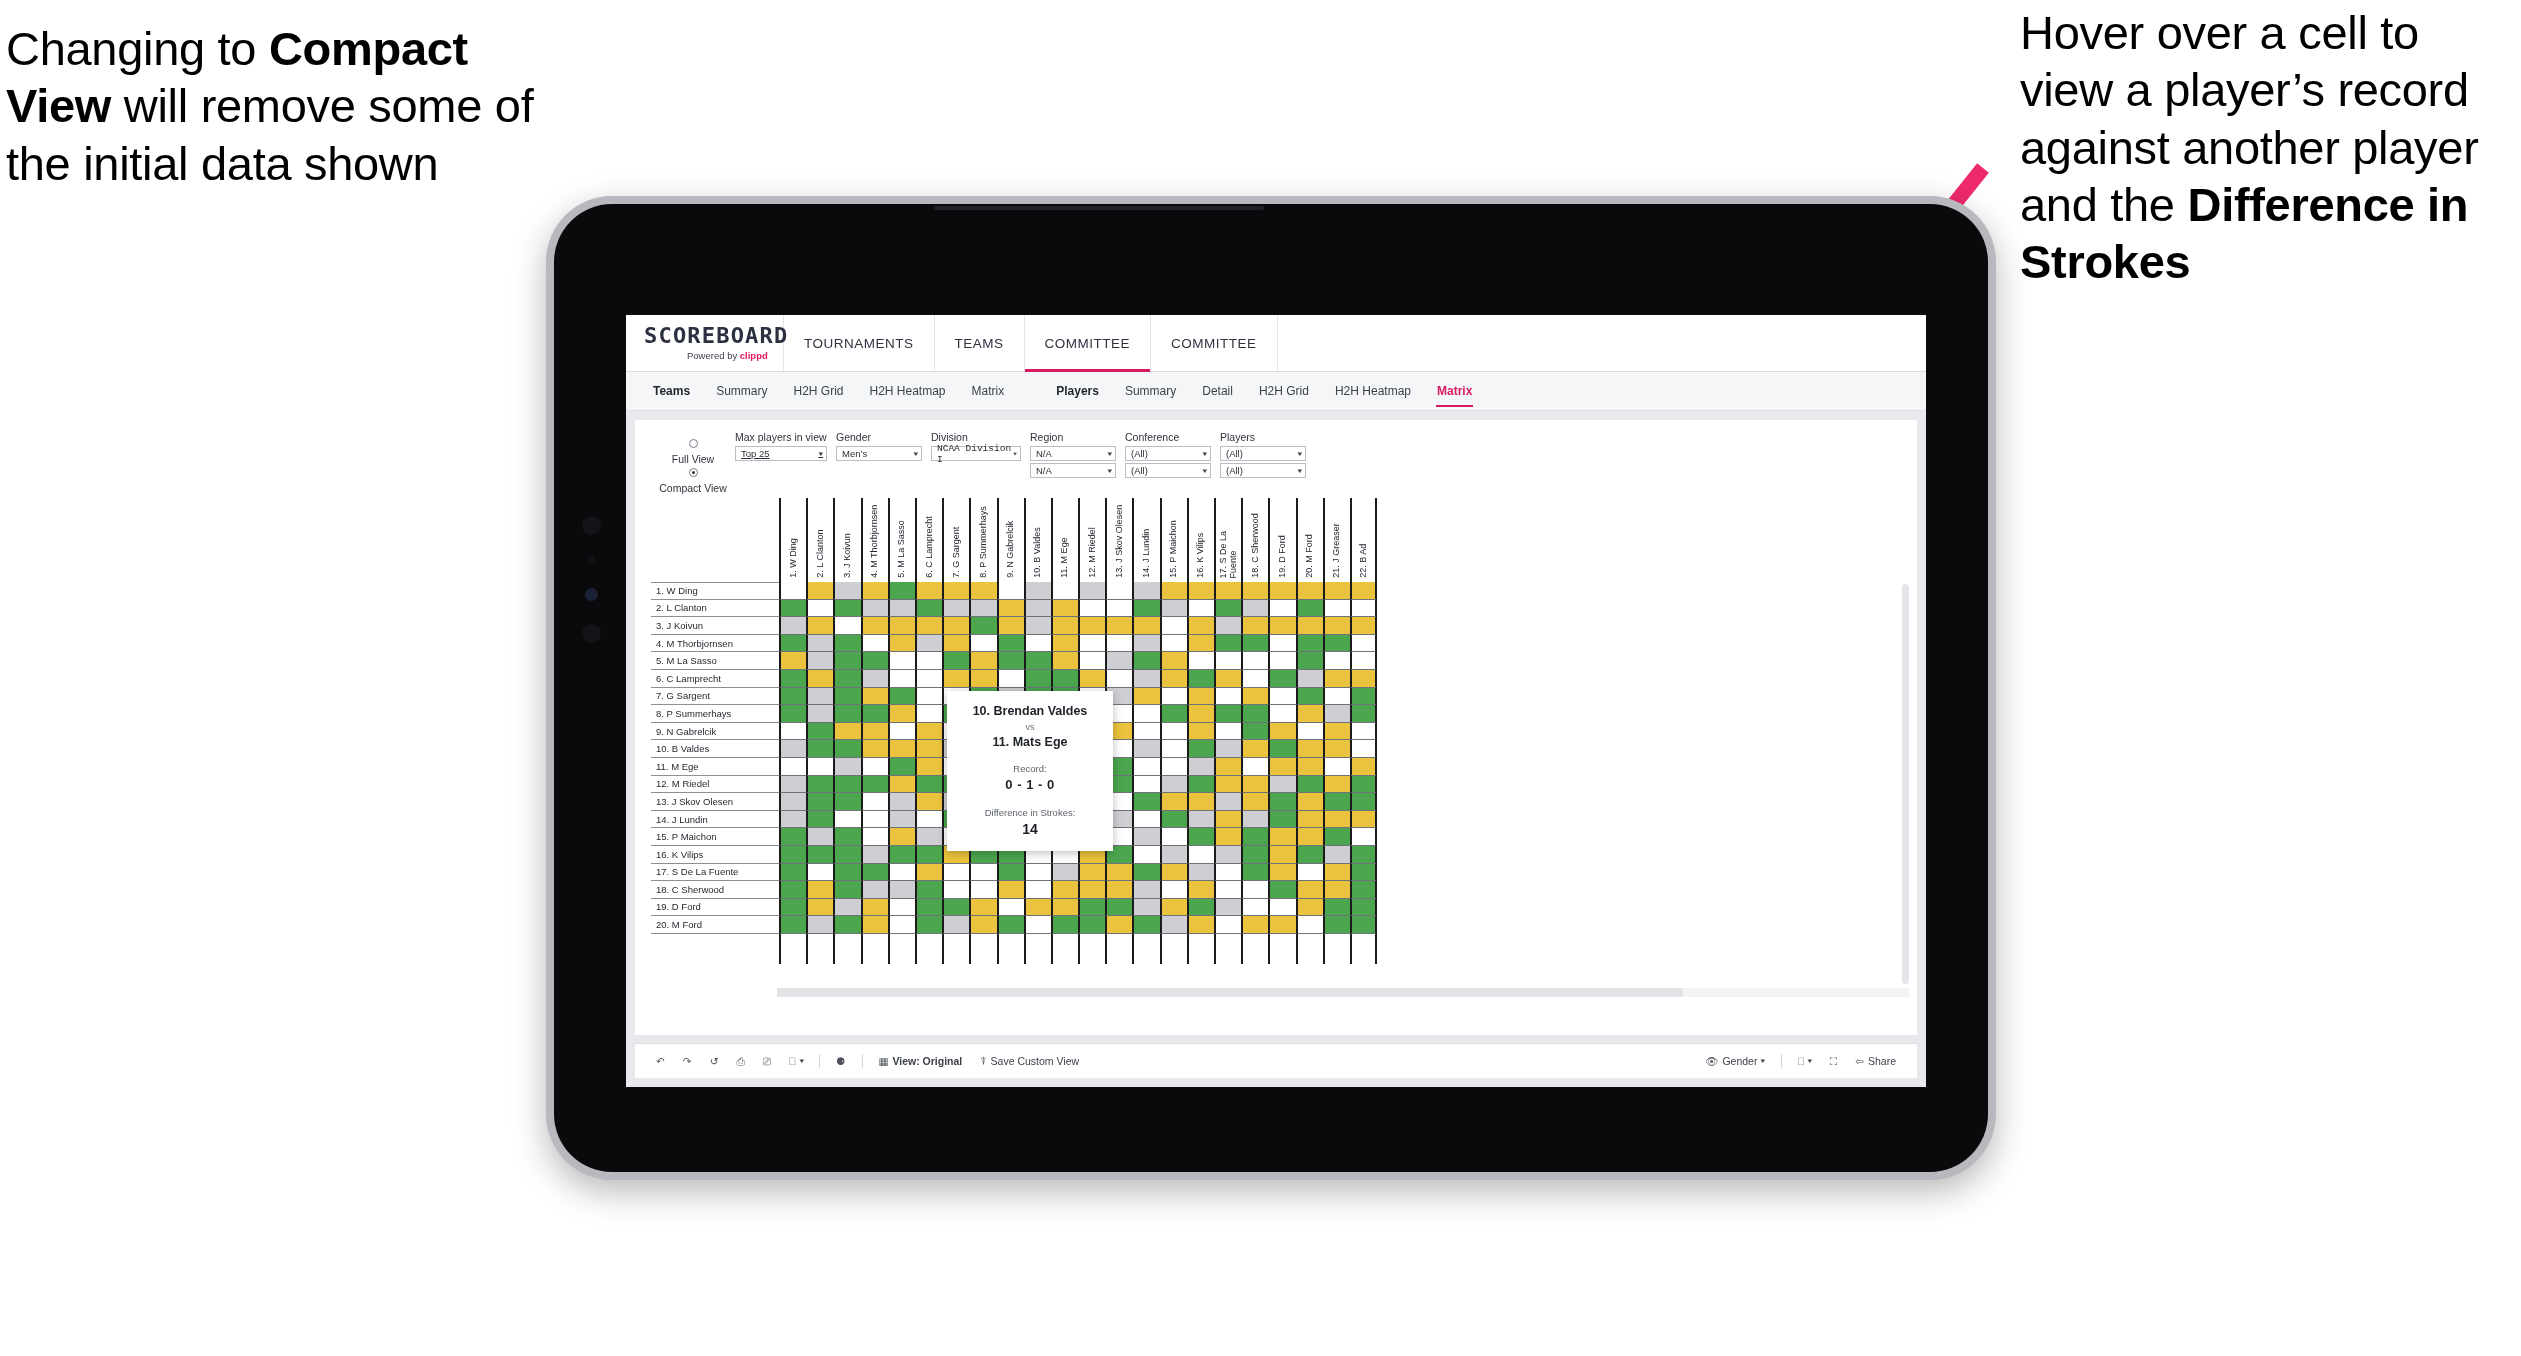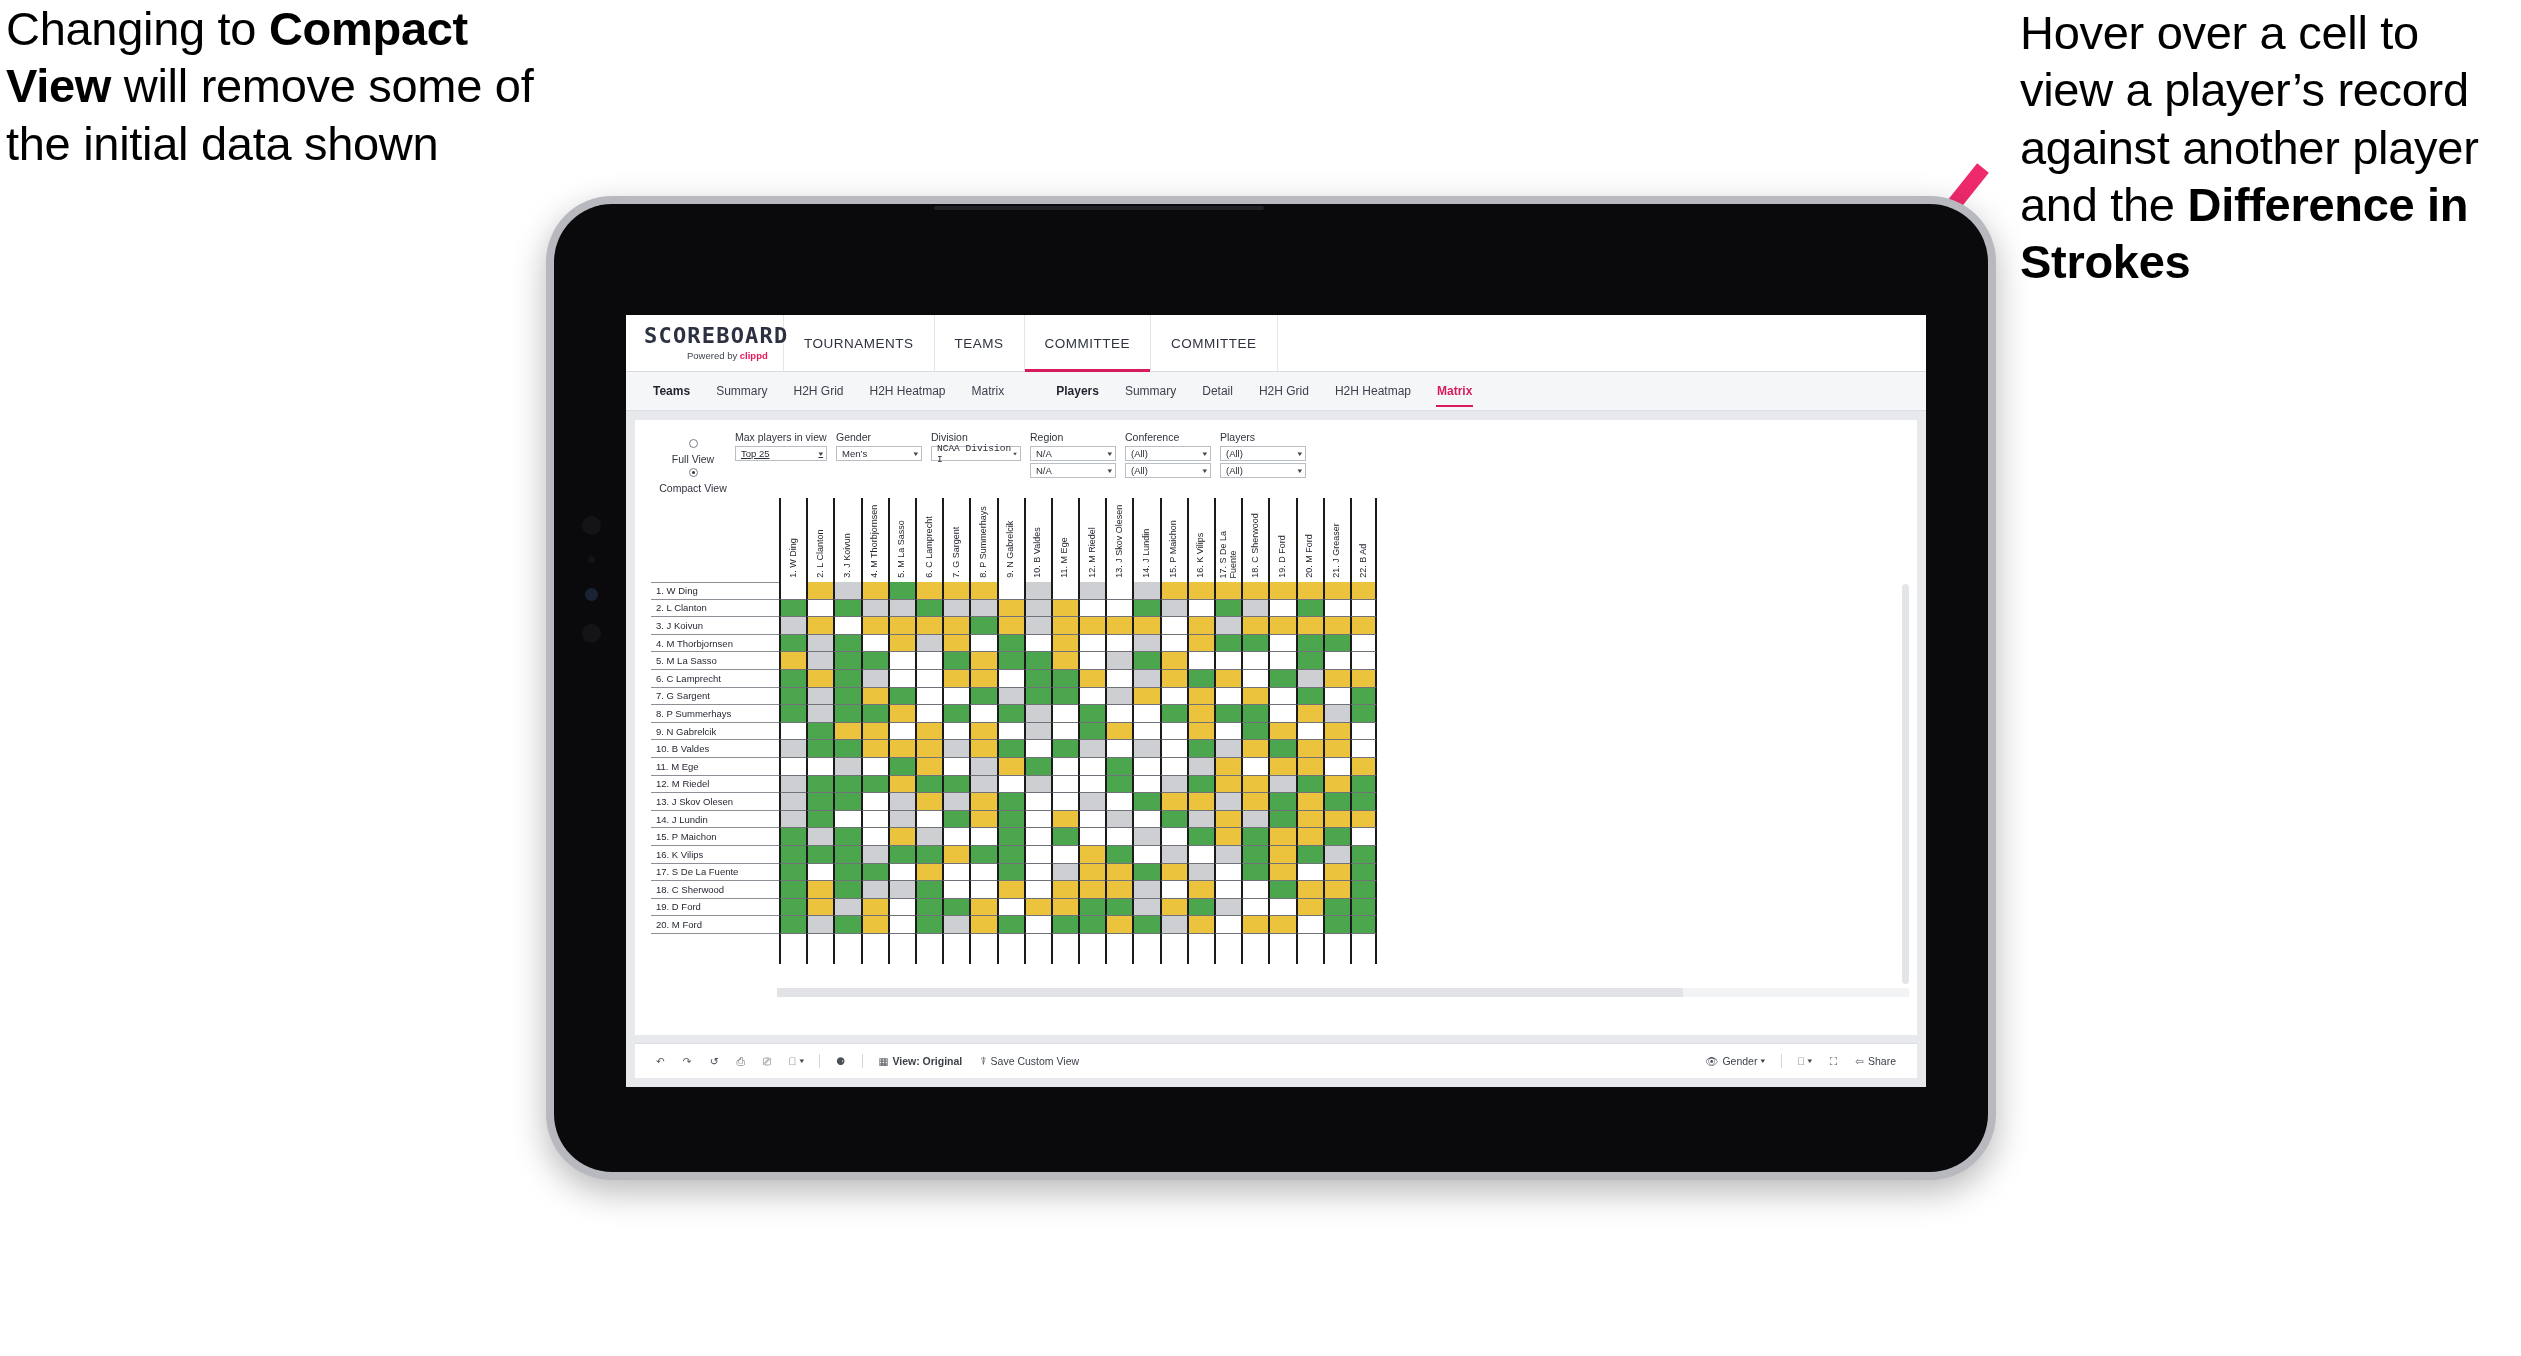--- a/index.html
+++ b/index.html
@@ -1,21 +1,21 @@
 <!DOCTYPE html>
 <html><head>
 <meta charset="utf-8">
 <style>
   html,body{margin:0;padding:0;background:#ffffff;}
   body{width:2521px;height:1356px;position:relative;overflow:hidden;
        font-family:"Liberation Sans","DejaVu Sans",sans-serif;}
 
   
   .callout{position:absolute;font-size:47px;line-height:1.22;color:#000;letter-spacing:-0.3px;}
-  #callout-left{left:6px;top:0;width:560px;}
+  #callout-left{left:6px;top:20px;width:560px;}
   #callout-right{left:2020px;top:4px;width:500px;}
   .callout b{font-weight:700;}
 
   
   .arrow-svg{position:absolute;left:0;top:0;width:2521px;height:1356px;pointer-events:none;}
 
   
   #tablet{position:absolute;left:546px;top:196px;width:1450px;height:984px;
           background:#b8b9be;border-radius:66px;
           box-shadow:0 12px 34px rgba(0,0,0,.28);}
@@ -854,20 +854,29 @@
                   <div class="cell c-w"></div>
                   <div class="cell c-w"></div>
                 </div>
               </div>
           </div>
           <div id="vscroll"></div>
           <div id="hscroll-track">
             <div id="hscroll-thumb"></div>
           </div>
 
+          <div id="tooltip">
+            <div id="tt-p1">10. Brendan Valdes</div>
+            <div id="tt-vs">vs</div>
+            <div id="tt-p2">11. Mats Ege</div>
+            <div id="tt-reclabel">Record:</div>
+            <div id="tt-record">0 - 1 - 0</div>
+            <div id="tt-difflabel">Difference in Strokes:</div>
+            <div id="tt-diff">14</div>
+          </div>
         </div>
       </div>
 
       <div id="toolbar">
         <div class="tb">
             <span class="ic">↶</span>
           </div>
         <div class="tb">
             <span class="ic">↷</span>
           </div>

